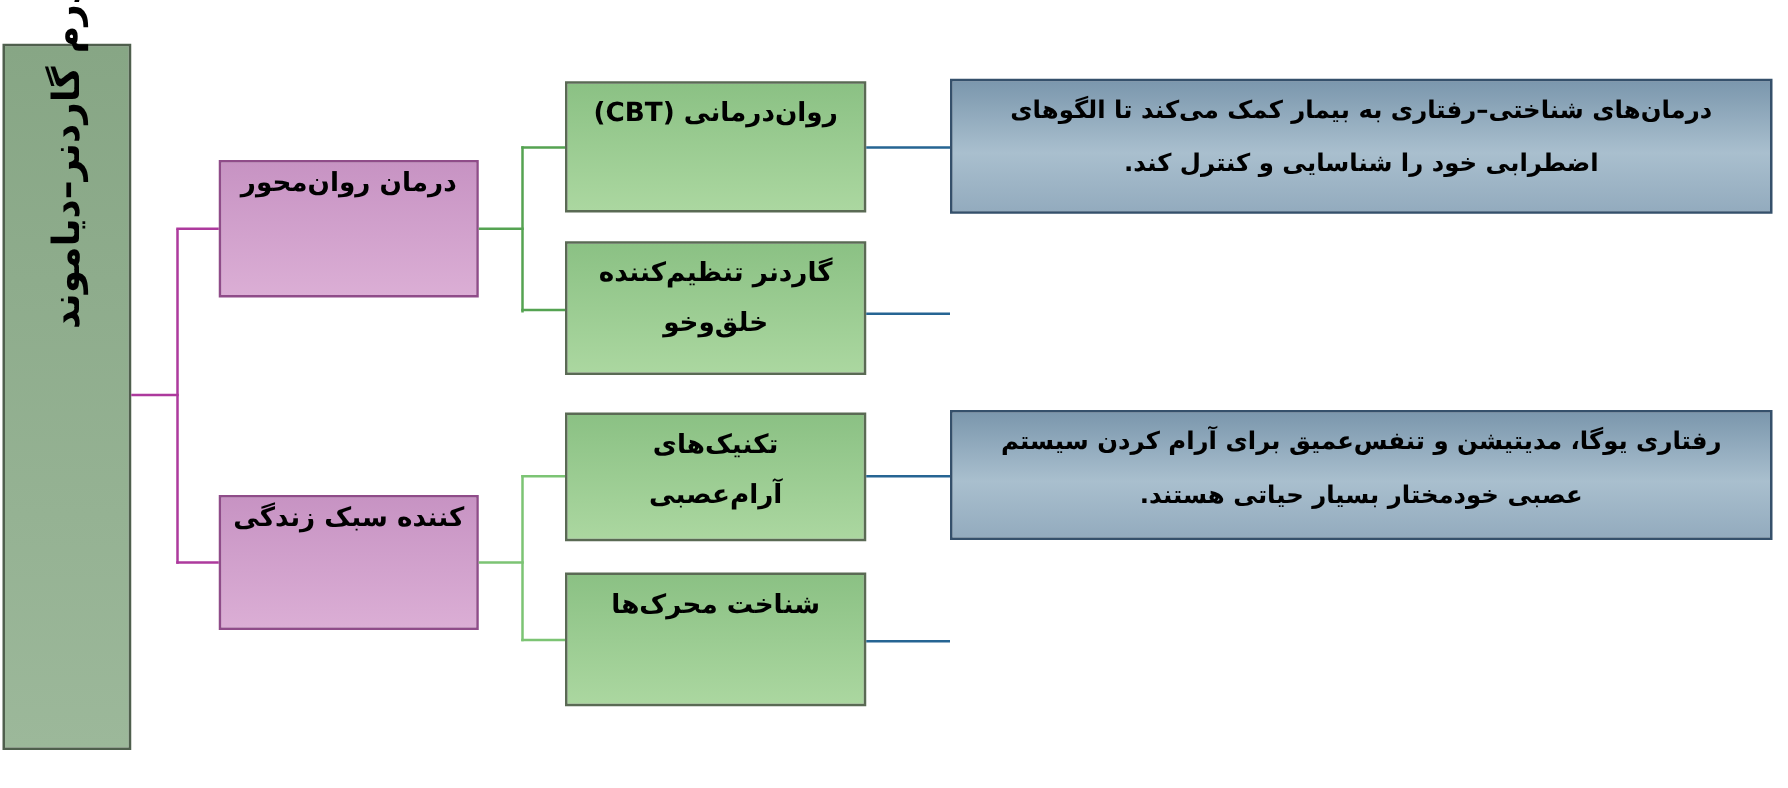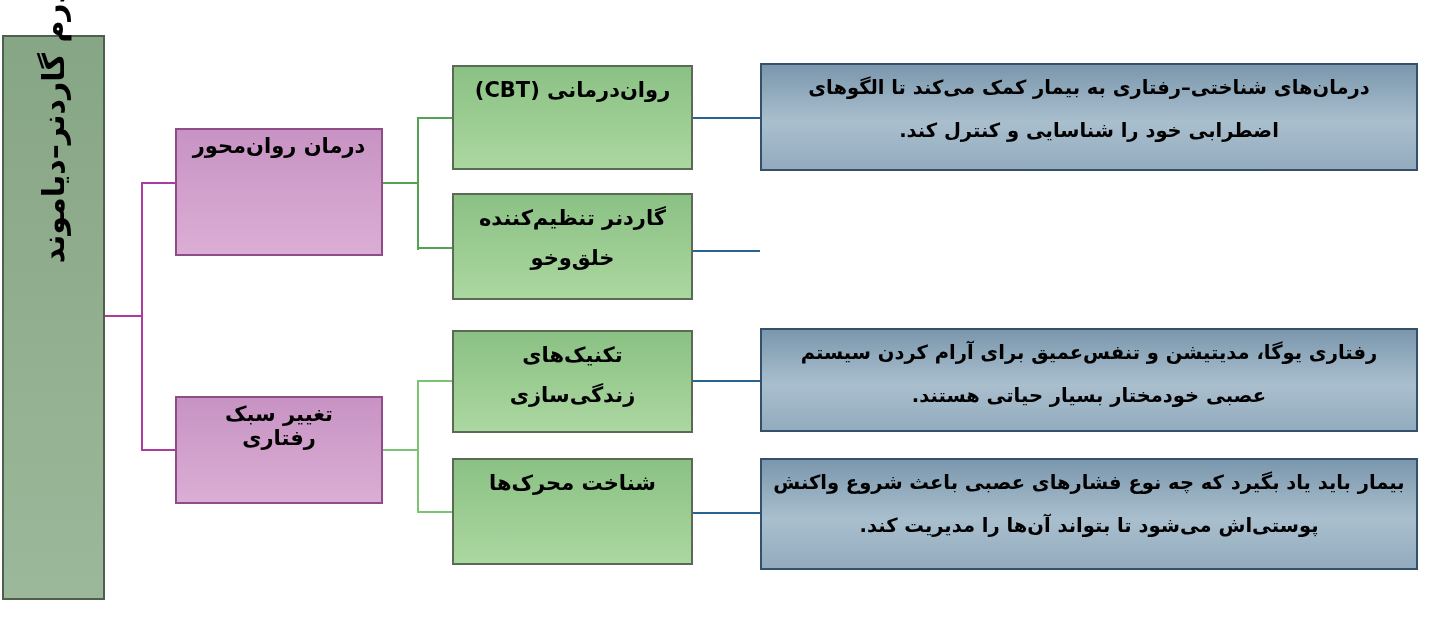--- a/index.html
+++ b/index.html
@@ -17,21 +17,21 @@
     background:linear-gradient(180deg,#87a685 0%,#9cb89a 100%);
     border:2px solid #4f5f4d;
   }
   .root .rot{transform:rotate(-90deg);white-space:nowrap;font-size:30px;}
   
   .pink{
     width:208px;
     background:linear-gradient(180deg,#c793c3 0%,#dbaed5 100%);
     border:2px solid #8f4c89;font-size:21px;padding:4px 8px;
   }
-  #pink1{left:175px;top:128px;height:128px}
+  #pink1{left:175px;top:128px;height:110px}
   #pink2{left:175px;top:396px;height:108px}
   
   .green{
     left:452px;width:241px;
     background:linear-gradient(180deg,#8bc184 0%,#abd7a0 100%);
     border:2px solid #5a6a54;font-size:21px;padding:4px 14px;line-height:1.9;
   }
   #green1{top:65px;height:105px}
   #green2{top:193px;height:107px}
   #green3{top:330px;height:103px}
@@ -61,44 +61,41 @@
 <div class="canvas">
 
   <div class="box root">
     <span class="rot">درمان سندرم گاردنر–دیاموند</span>
   </div>
 
   <div class="box pink" id="pink1">
     <span>درمان روان‌محور</span>
   </div>
   <div class="box pink" id="pink2">
-    <span>تغییر سبک رفتاری</span>
+    <span>کننده سبک زندگی</span>
   </div>
 
   <div class="box green" id="green1">
     <span>روان‌درمانی (CBT)</span>
   </div>
   <div class="box green" id="green2">
     <span>گاردنر تنظیم‌کننده خلق‌وخو</span>
   </div>
   <div class="box green" id="green3">
-    <span>تکنیک‌های زندگی‌سازی</span>
+    <span>تکنیک‌های آرام‌عصبی</span>
   </div>
   <div class="box green" id="green4">
     <span>شناخت محرک‌ها</span>
   </div>
 
   <div class="box blue" id="blue1">
     <span>درمان‌های شناختی–رفتاری به بیمار کمک می‌کند تا الگوهای اضطرابی خود را شناسایی و کنترل کند.</span>
   </div>
   <div class="box blue" id="blue3">
     <span>رفتاری یوگا، مدیتیشن و تنفس‌عمیق برای آرام کردن سیستم عصبی خودمختار بسیار حیاتی هستند.</span>
-  </div>
-  <div class="box blue" id="blue4">
-    <span>بیمار باید یاد بگیرد که چه نوع فشارهای عصبی باعث شروع واکنش پوستی‌اش می‌شود تا بتواند آن‌ها را مدیریت کند.</span>
   </div>
 
   <div class="line h magenta" style="left:105px;top:315px;width:38px"></div>
   <div class="line v magenta" style="left:141px;top:183px;height:268px"></div>
   <div class="line h magenta" style="left:141px;top:182px;width:34px"></div>
   <div class="line h magenta" style="left:141px;top:449px;width:34px"></div>
 
   <div class="line h green-line" style="left:383px;top:182px;width:36px"></div>
   <div class="line v green-line" style="left:417px;top:117px;height:133px"></div>
   <div class="line h green-line" style="left:417px;top:117px;width:35px"></div>

